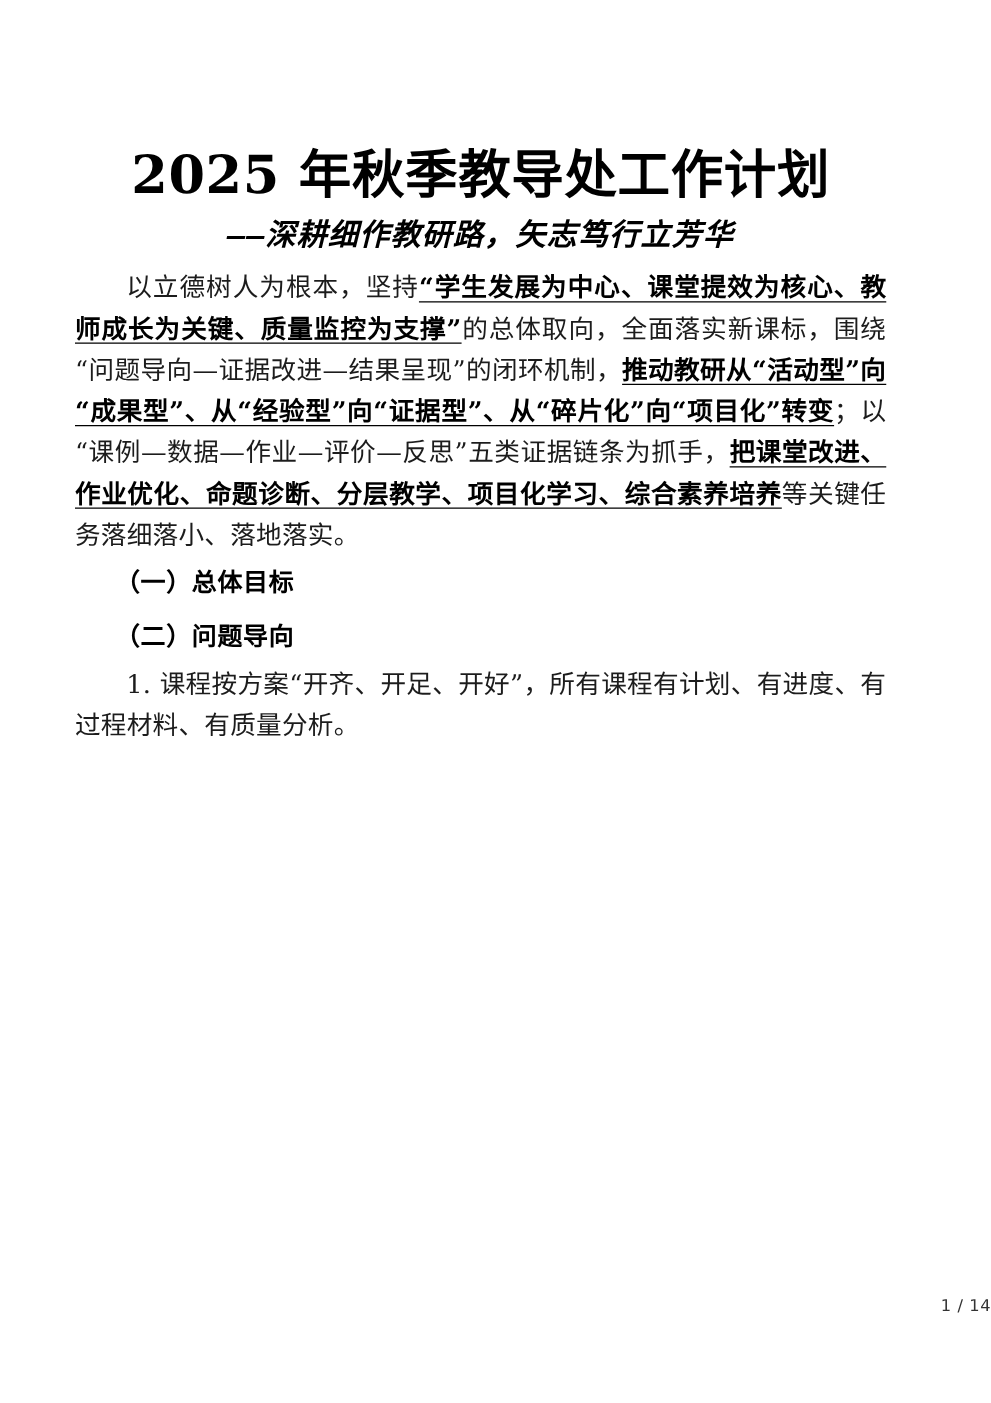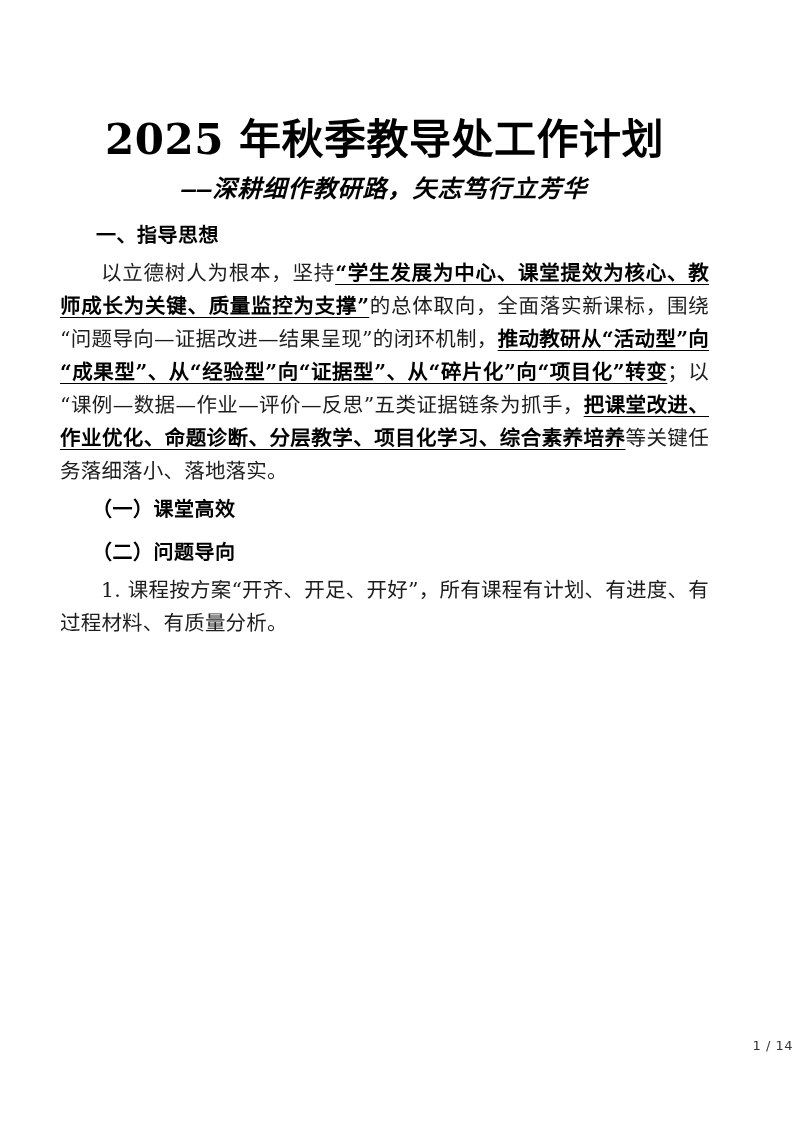--- a/index.html
+++ b/index.html
@@ -124,27 +124,26 @@
 
 <div class="page">
   <div class="content">
 
     <h1 class="doc-title">2025 年秋季教导处工作计划</h1>
 
     <div class="doc-subtitle">——深耕细作教研路，矢志笃行立芳华</div>
 
     <div class="gap-sm"></div>
 
-    <h2 class="h1">一、指导思想</h2>
 
     <p class="para"><span class="q">以立德树人为根本，坚持</span><span class="em">“学生发展为中心、课堂提效为核心、教师成长为关键、质量监控为支撑”</span><span class="q">的总体取向，全面落实新课标，围绕“问题导向—证据改进—结果呈现”的闭环机制，</span><span class="em">推动教研从“活动型”向“成果型”、从“经验型”向“证据型”、从“碎片化”向“项目化”转变</span><span class="q">；以“课例—数据—作业—评价—反思”五类证据链条为抓手，</span><span class="em">把课堂改进、作业优化、命题诊断、分层教学、项目化学习、综合素养培养</span><span class="q">等关键任务落细落小、落地落实。</span></p>
 
 
 
-    <h3 class="h2">（一）课堂高效</h3>
+    <h3 class="h2">（一）总体目标</h3>
 
 
     <h3 class="h2">（二）问题导向</h3>
 
     <p class="para"><span class="q">1. 课程按方案“开齐、开足、开好”，所有课程有计划、有进度、有过程材料、有质量分析。</span></p>
 
   </div>
 
   <div class="footer">1 / 14</div>
 </div>

